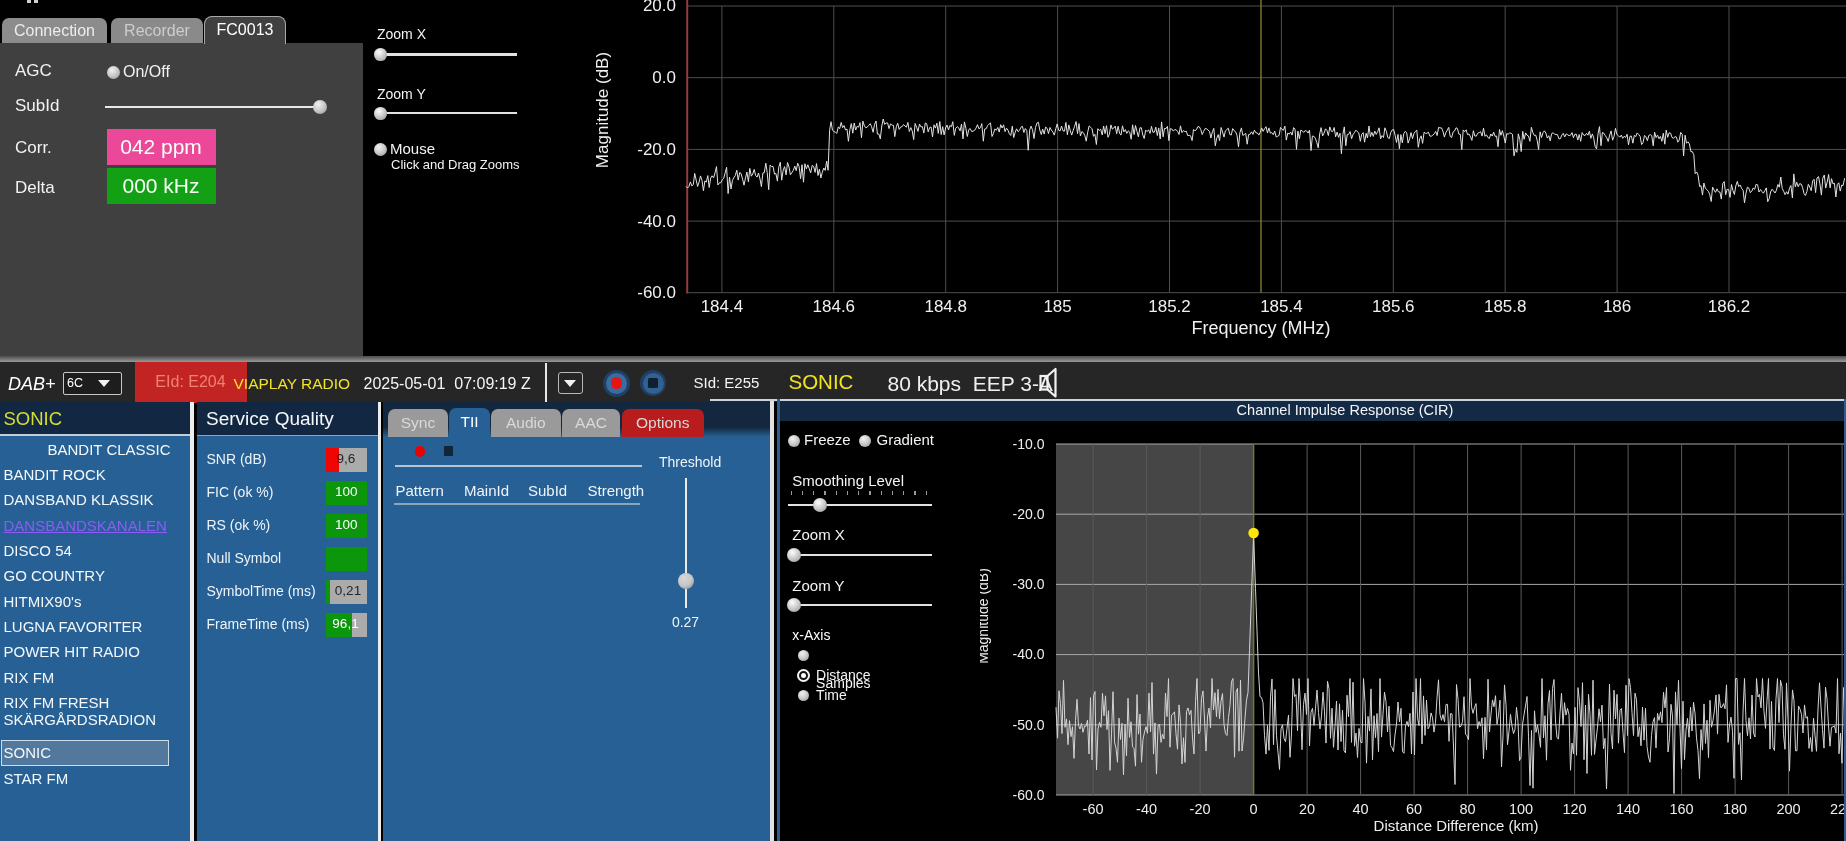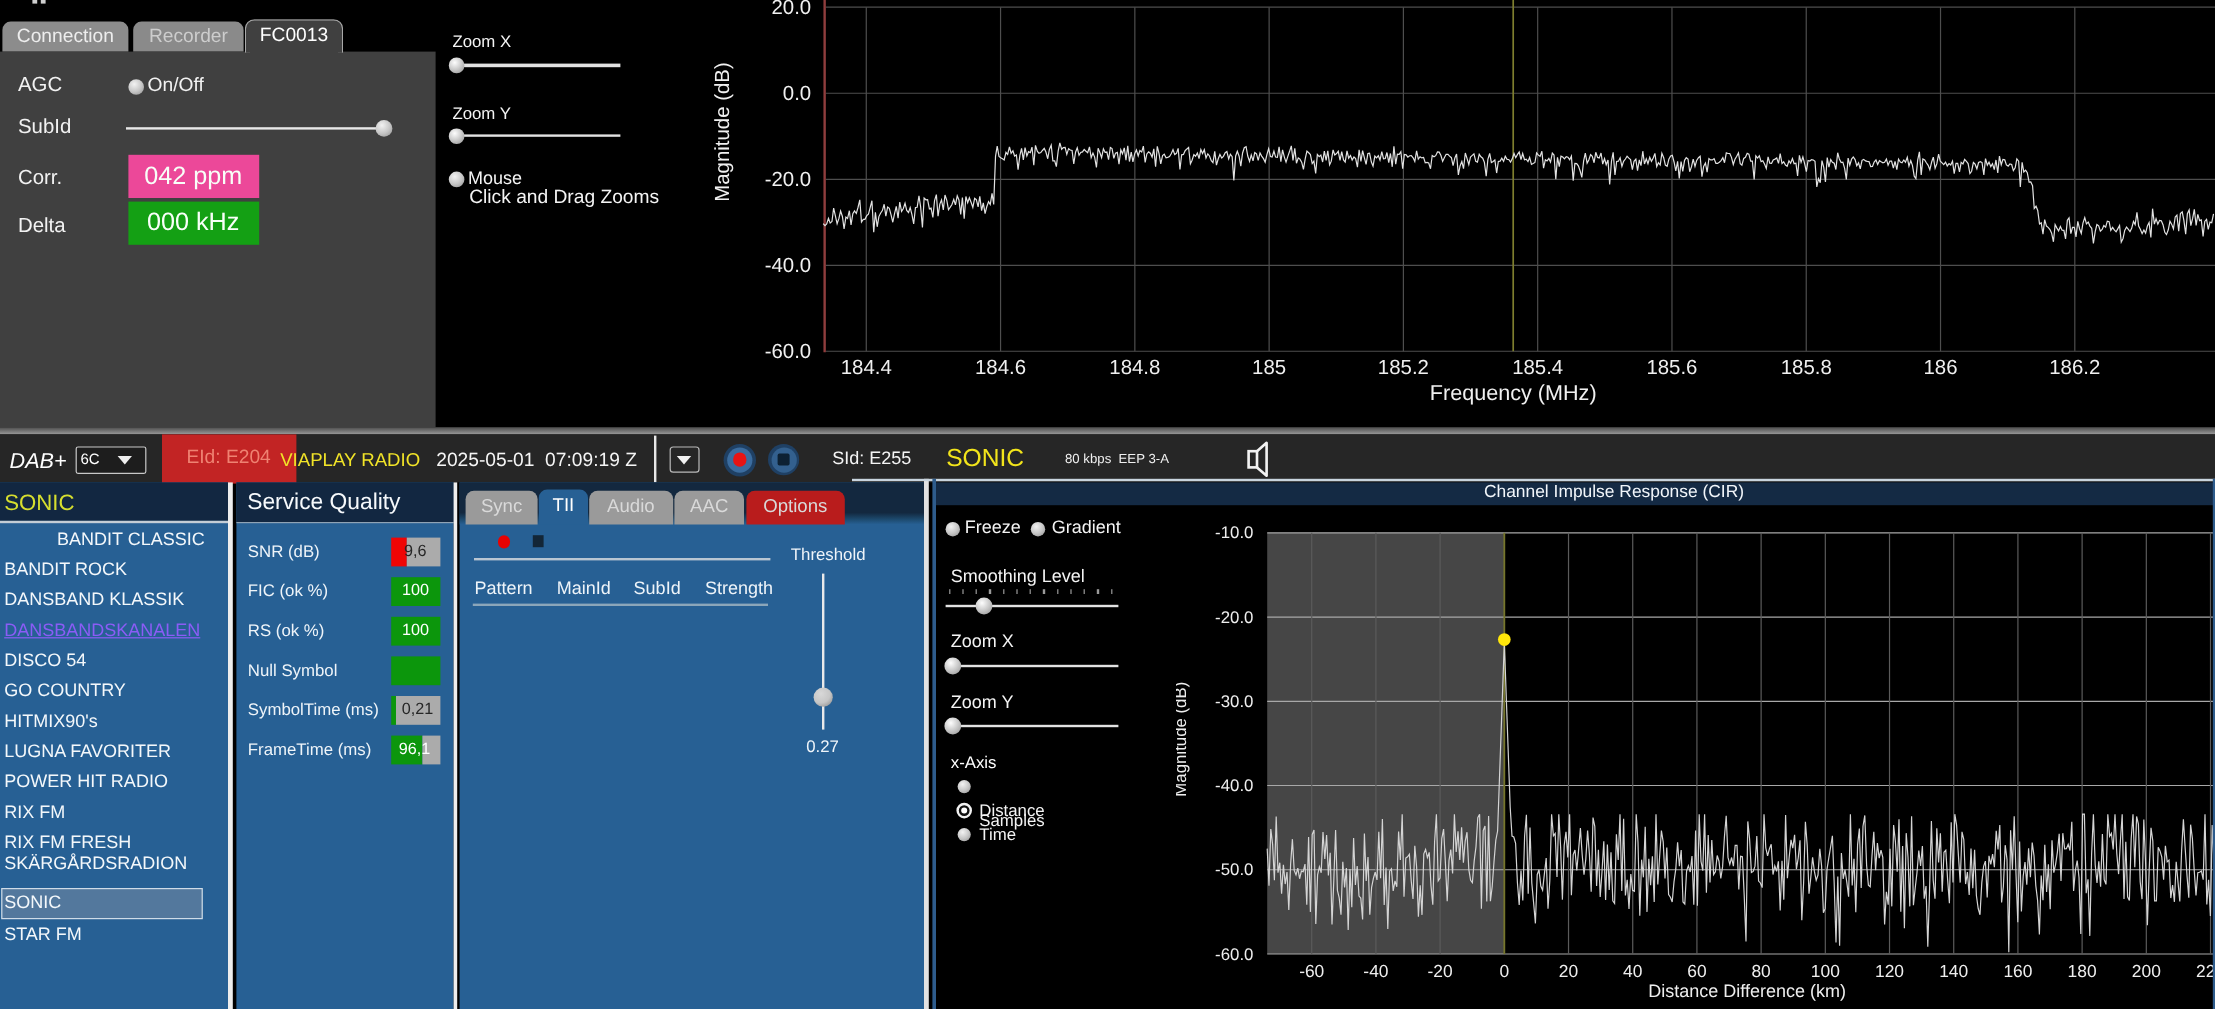--- a/index.html
+++ b/index.html
@@ -22,21 +22,21 @@
 <div style="position:absolute;left:15px;top:174.8px;width:300px;height:25px;line-height:25px;font-size:17px;color:#f2f2f2;text-align:left;">Delta</div>
 <div class="abs" style="left:106.5px;top:168.3px;width:109px;height:35.5px;background:#14a014;text-align:center;line-height:35.5px;font-size:21px;color:#f8fff8">000 kHz</div>
 <div style="position:absolute;left:377px;top:23.5px;width:300px;height:21px;line-height:21px;font-size:14px;color:#f4f4f4;text-align:left;">Zoom X</div>
 <div style="position:absolute;left:374.5px;top:53.4px;width:142.5px;height:2.2px;background:#e2e2e2"></div>
 <div style="position:absolute;left:374.2px;top:48.2px;width:12.6px;height:12.6px;border-radius:50%;background:radial-gradient(circle at 38% 32%,#fdfdfd 0%,#c6c6c6 52%,#8f8f8f 100%)"></div>
 <div style="position:absolute;left:377px;top:83.5px;width:300px;height:21px;line-height:21px;font-size:14px;color:#f4f4f4;text-align:left;">Zoom Y</div>
 <div style="position:absolute;left:374.5px;top:112.2px;width:142.5px;height:2.2px;background:#e2e2e2"></div>
 <div style="position:absolute;left:374.2px;top:107.0px;width:12.6px;height:12.6px;border-radius:50%;background:radial-gradient(circle at 38% 32%,#fdfdfd 0%,#c6c6c6 52%,#8f8f8f 100%)"></div>
 <div style="position:absolute;left:374.0px;top:143.0px;width:13.0px;height:13.0px;border-radius:50%;background:radial-gradient(circle at 38% 32%,#f2f2f2 0%,#c6c6c6 52%,#8d8d8d 100%)"></div>
 <div style="position:absolute;left:390px;top:137.8px;width:300px;height:22px;line-height:22px;font-size:15px;color:#f4f4f4;text-align:left;">Mouse</div>
-<div style="position:absolute;left:391px;top:155.2px;width:300px;height:19px;line-height:19px;font-size:16px;color:#f4f4f4;text-align:left;">Click and Drag Zooms</div>
+<div style="position:absolute;left:391px;top:155.2px;width:300px;height:19px;line-height:19px;font-size:13px;color:#f4f4f4;text-align:left;">Click and Drag Zooms</div>
 <svg class="abs" style="left:560px;top:0" width="1286" height="356" viewBox="560 0 1286 356">
     <line x1="688" y1="6.0" x2="1846" y2="6.0" stroke="#4e4e4e" stroke-width="1"></line>
     <line x1="688" y1="77.7" x2="1846" y2="77.7" stroke="#4e4e4e" stroke-width="1"></line>
     <line x1="688" y1="149.4" x2="1846" y2="149.4" stroke="#4e4e4e" stroke-width="1"></line>
     <line x1="688" y1="221.1" x2="1846" y2="221.1" stroke="#4e4e4e" stroke-width="1"></line>
     <line x1="688" y1="292.7" x2="1846" y2="292.7" stroke="#4e4e4e" stroke-width="1"></line>
     <line x1="721.9" y1="6" x2="721.9" y2="292.7" stroke="#4e4e4e" stroke-width="1"></line>
     <line x1="833.8" y1="6" x2="833.8" y2="292.7" stroke="#4e4e4e" stroke-width="1"></line>
     <line x1="945.7" y1="6" x2="945.7" y2="292.7" stroke="#4e4e4e" stroke-width="1"></line>
     <line x1="1057.6" y1="6" x2="1057.6" y2="292.7" stroke="#4e4e4e" stroke-width="1"></line>
@@ -80,21 +80,21 @@
 <div class="abs" style="left:557.5px;top:371.8px;width:25px;height:22.5px;border:1.5px solid #b9b9b9;border-radius:3px"></div>
 <div class="abs" style="left:564px;top:380px;width:0;height:0;border-left:6px solid transparent;border-right:6px solid transparent;border-top:7px solid #f2f2f2"></div>
 <div class="abs" style="left:603px;top:369.5px;width:27px;height:27px;border-radius:50%;background:#1f4064"></div>
 <div class="abs" style="left:606px;top:372.5px;width:21px;height:21px;border-radius:50%;background:#3b6c9f"></div>
 <div class="abs" style="left:610.7px;top:377.2px;width:11.6px;height:11.6px;border-radius:50%;background:#e81414"></div>
 <div class="abs" style="left:640px;top:370px;width:26px;height:26px;border-radius:50%;background:#1f4064"></div>
 <div class="abs" style="left:642.5px;top:372.5px;width:21px;height:21px;border-radius:50%;background:#33608e"></div>
 <div class="abs" style="left:648.2px;top:378.2px;width:9.6px;height:9.6px;border-radius:1.5px;background:#0d2133"></div>
 <div style="position:absolute;left:693.5px;top:372.2px;width:300px;height:22px;line-height:22px;font-size:15px;color:#f5f5f5;text-align:left;">SId: E255</div>
 <div style="position:absolute;left:788.5px;top:367.1px;width:300px;height:30px;line-height:30px;font-size:20.5px;color:#f2e41b;text-align:left;">SONIC</div>
-<div style="position:absolute;left:887.5px;top:371.9px;width:300px;height:23px;line-height:23px;font-size:11px;color:#f0f0f0;text-align:left;">80 kbps&nbsp; EEP 3-A</div>
+<div style="position:absolute;left:887.5px;top:371.9px;width:300px;height:23px;line-height:23px;font-size:21px;color:#f0f0f0;text-align:left;">80 kbps&nbsp; EEP 3-A</div>
 <svg class="abs" style="left:1036px;top:366px" width="24" height="34" viewBox="0 0 24 34">
     <rect x="4.5" y="10" width="7" height="13.5" fill="none" stroke="#f2f2f2" stroke-width="2.2"></rect>
     <path d="M 11.5 10 L 19.5 3 L 19.5 30.5 L 11.5 23.5" fill="none" stroke="#f2f2f2" stroke-width="2.2" stroke-linejoin="round"></path>
   </svg>
 <div class="abs" style="left:0;top:402px;width:190px;height:439px;background:#276094"></div>
 <div class="abs" style="left:0;top:402px;width:190px;height:32px;background:#122741"></div>
 <div style="position:absolute;left:3.5px;top:405.1px;width:300px;height:27px;line-height:27px;font-size:18.5px;color:#d6de2f;text-align:left;">SONIC</div>
 <div class="abs" style="left:0;top:434px;width:190px;height:1.5px;background:#c3cdd6"></div>
 <div class="abs" style="left:0.5px;top:740px;width:168.5px;height:25.5px;background:#53789d;border:1.5px solid #cfdce8"></div>
 <div style="position:absolute;left:3.5px;top:438.8px;width:300px;height:22px;line-height:22px;font-size:15px;color:#f4f8fb;text-align:left;padding-left:44px;">BANDIT CLASSIC</div>

